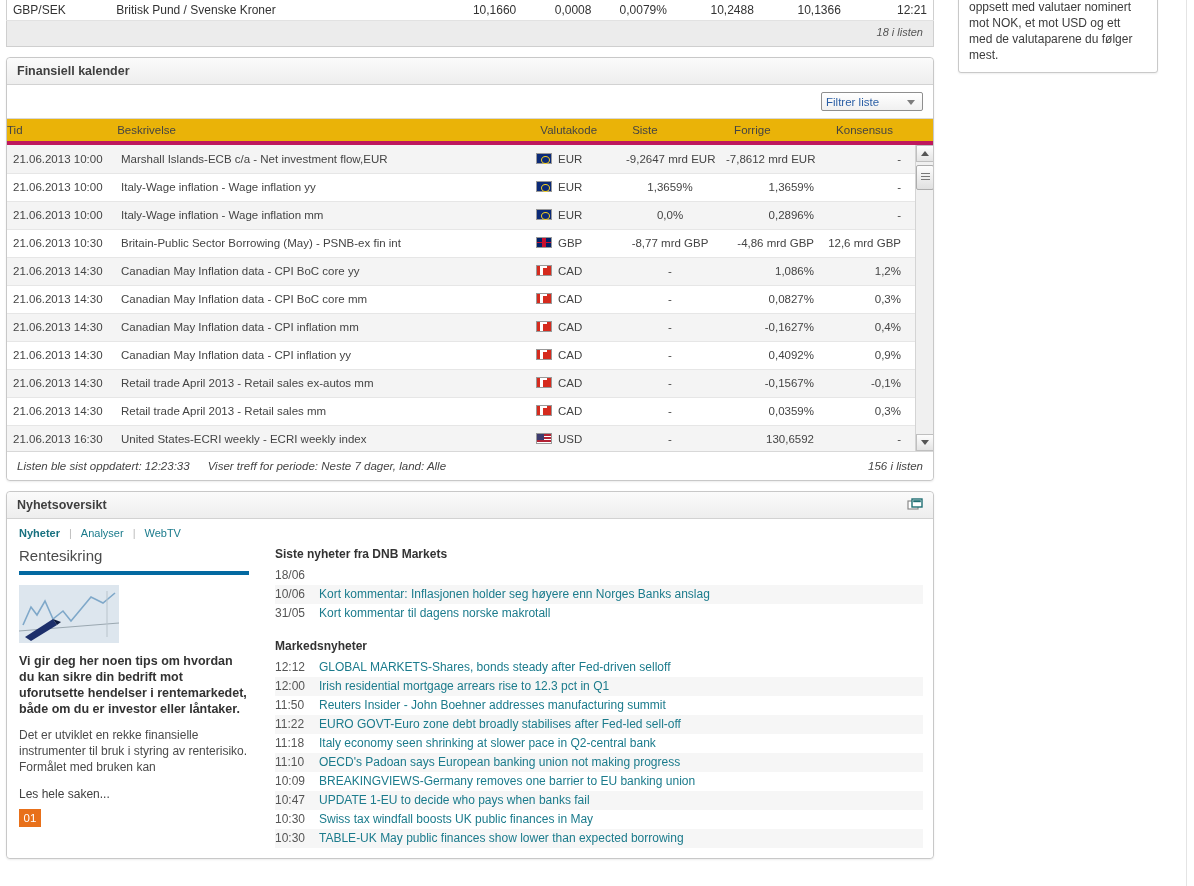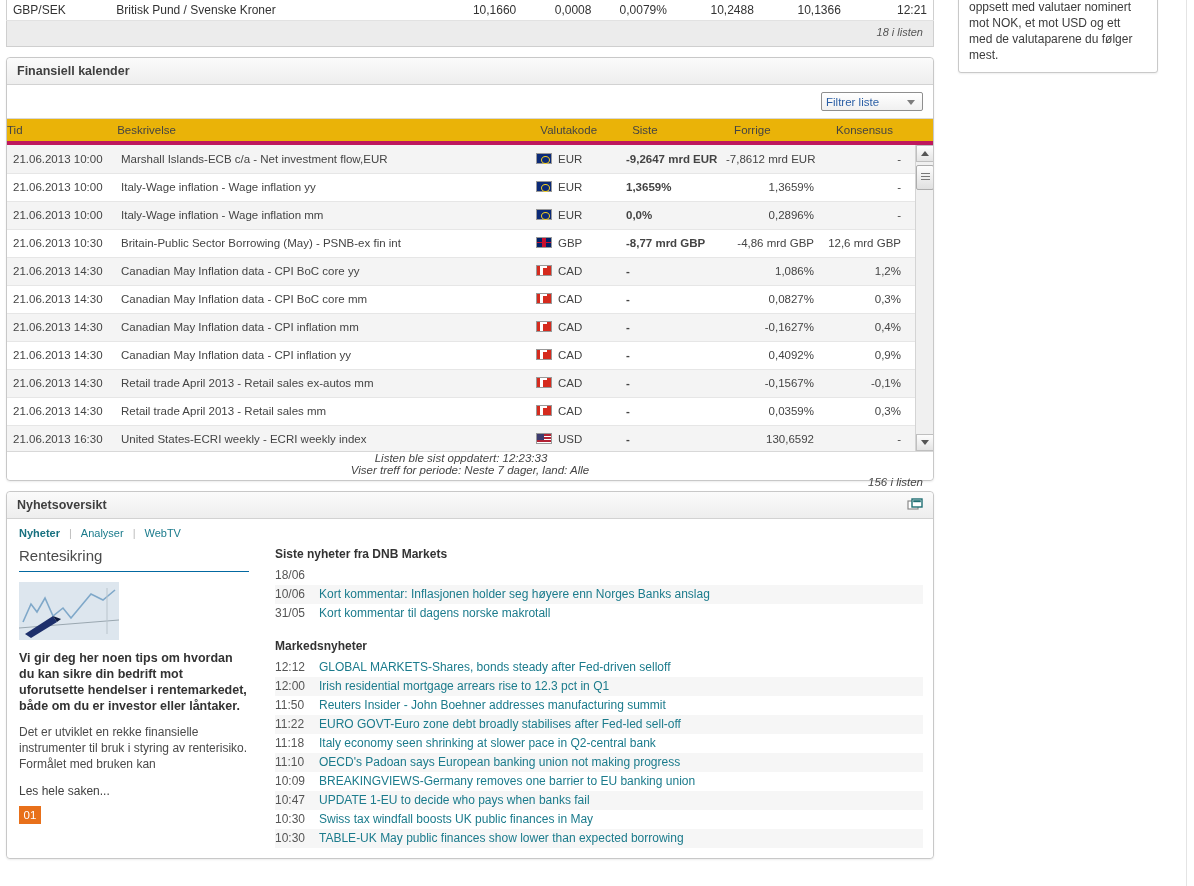--- a/index.html
+++ b/index.html
@@ -104,21 +104,21 @@
     font-size: 11.5px; color: #444;
     padding: 7px 6px; height: 28px;
     border-bottom: 1px solid #e6e6e6;
     white-space: nowrap; overflow: hidden;
   }
   table.cal tr.alt td { background: #f4f4f4; }
   table.cal tr.plain td { background: #ffffff; }
   .c-tid { width: 108px; }
   .c-desc { width: 415px; }
   .c-cur { width: 90px; }
-  .c-siste { width: 100px; text-align: left; font-weight: bold; }
+  .c-siste { width: 100px; text-align: center; }
   .c-forrige { width: 100px; text-align: right; }
   .c-kons { width: 95px; text-align: right; padding-right: 14px !important; }
   th.c-siste, th.c-forrige, th.c-kons { text-align: right; }
   th.c-kons { padding-right: 14px !important; }
 
   .flag {
     display: inline-block; width: 16px; height: 11px;
     vertical-align: -1px; margin-right: 6px;
     border: 1px solid #999;
     background-size: cover;
@@ -185,42 +185,41 @@
 
   
   .cal-foot {
     border-top: 1px solid #d8d8d8;
     background: #fff;
     height: 29px;
     display: flex; align-items: center;
     padding: 0 10px;
     font-style: italic; font-size: 11.5px; color: #444;
     border-radius: 0 0 4px 4px;
-    flex-direction: column;
   }
   .cal-foot .f1 { margin-right: 18px; }
   .cal-foot .fright { margin-left: auto; }
 
   
   .news-body { padding: 0; background: #fff; border-radius: 0 0 4px 4px; }
   .news-tabs {
     display: flex; align-items: center; gap: 0;
     padding: 8px 10px 6px 12px; font-size: 11px;
   }
   .news-tabs a { color: #1b7b8c; text-decoration: none; cursor: pointer; }
   .news-tabs a.active { color: #17707f; font-weight: bold; }
   .tab-sep { color: #bbb; margin: 0 9px; }
 
   .news-cols { display: flex; padding: 0 10px 10px 12px; }
   .news-left { width: 248px; padding-right: 18px; }
   .news-right { flex: 1; padding-left: 8px; }
 
   .feature-title {
     font-size: 15px; color: #4a4a4a; font-weight: normal;
-    padding-bottom: 7px; border-bottom: 1px solid #0369a1;
+    padding-bottom: 7px; border-bottom: 4px solid #0369a1;
     margin: 2px 0 10px 0;
   }
   .feature-img {
     width: 100px; height: 58px; display: block; margin-bottom: 10px;
     border: 0;
   }
   .feature-lead {
     font-weight: bold; font-size: 12.5px; color: #333;
     line-height: 16px; margin: 0 0 10px 0;
   }

